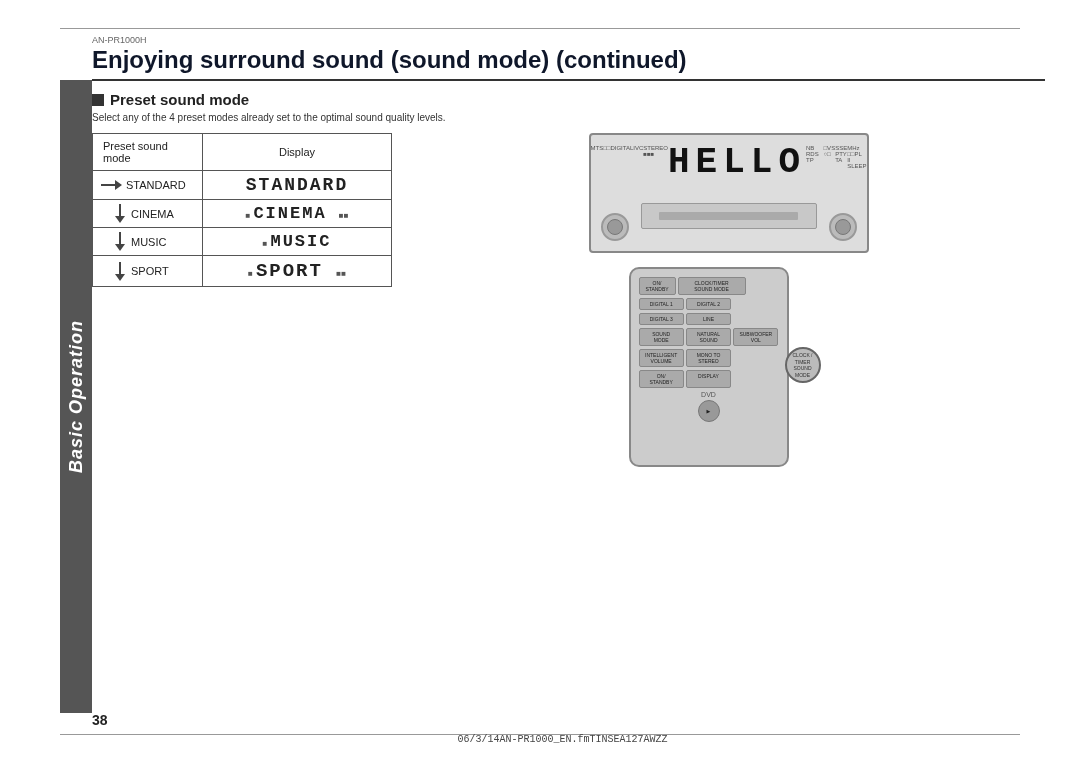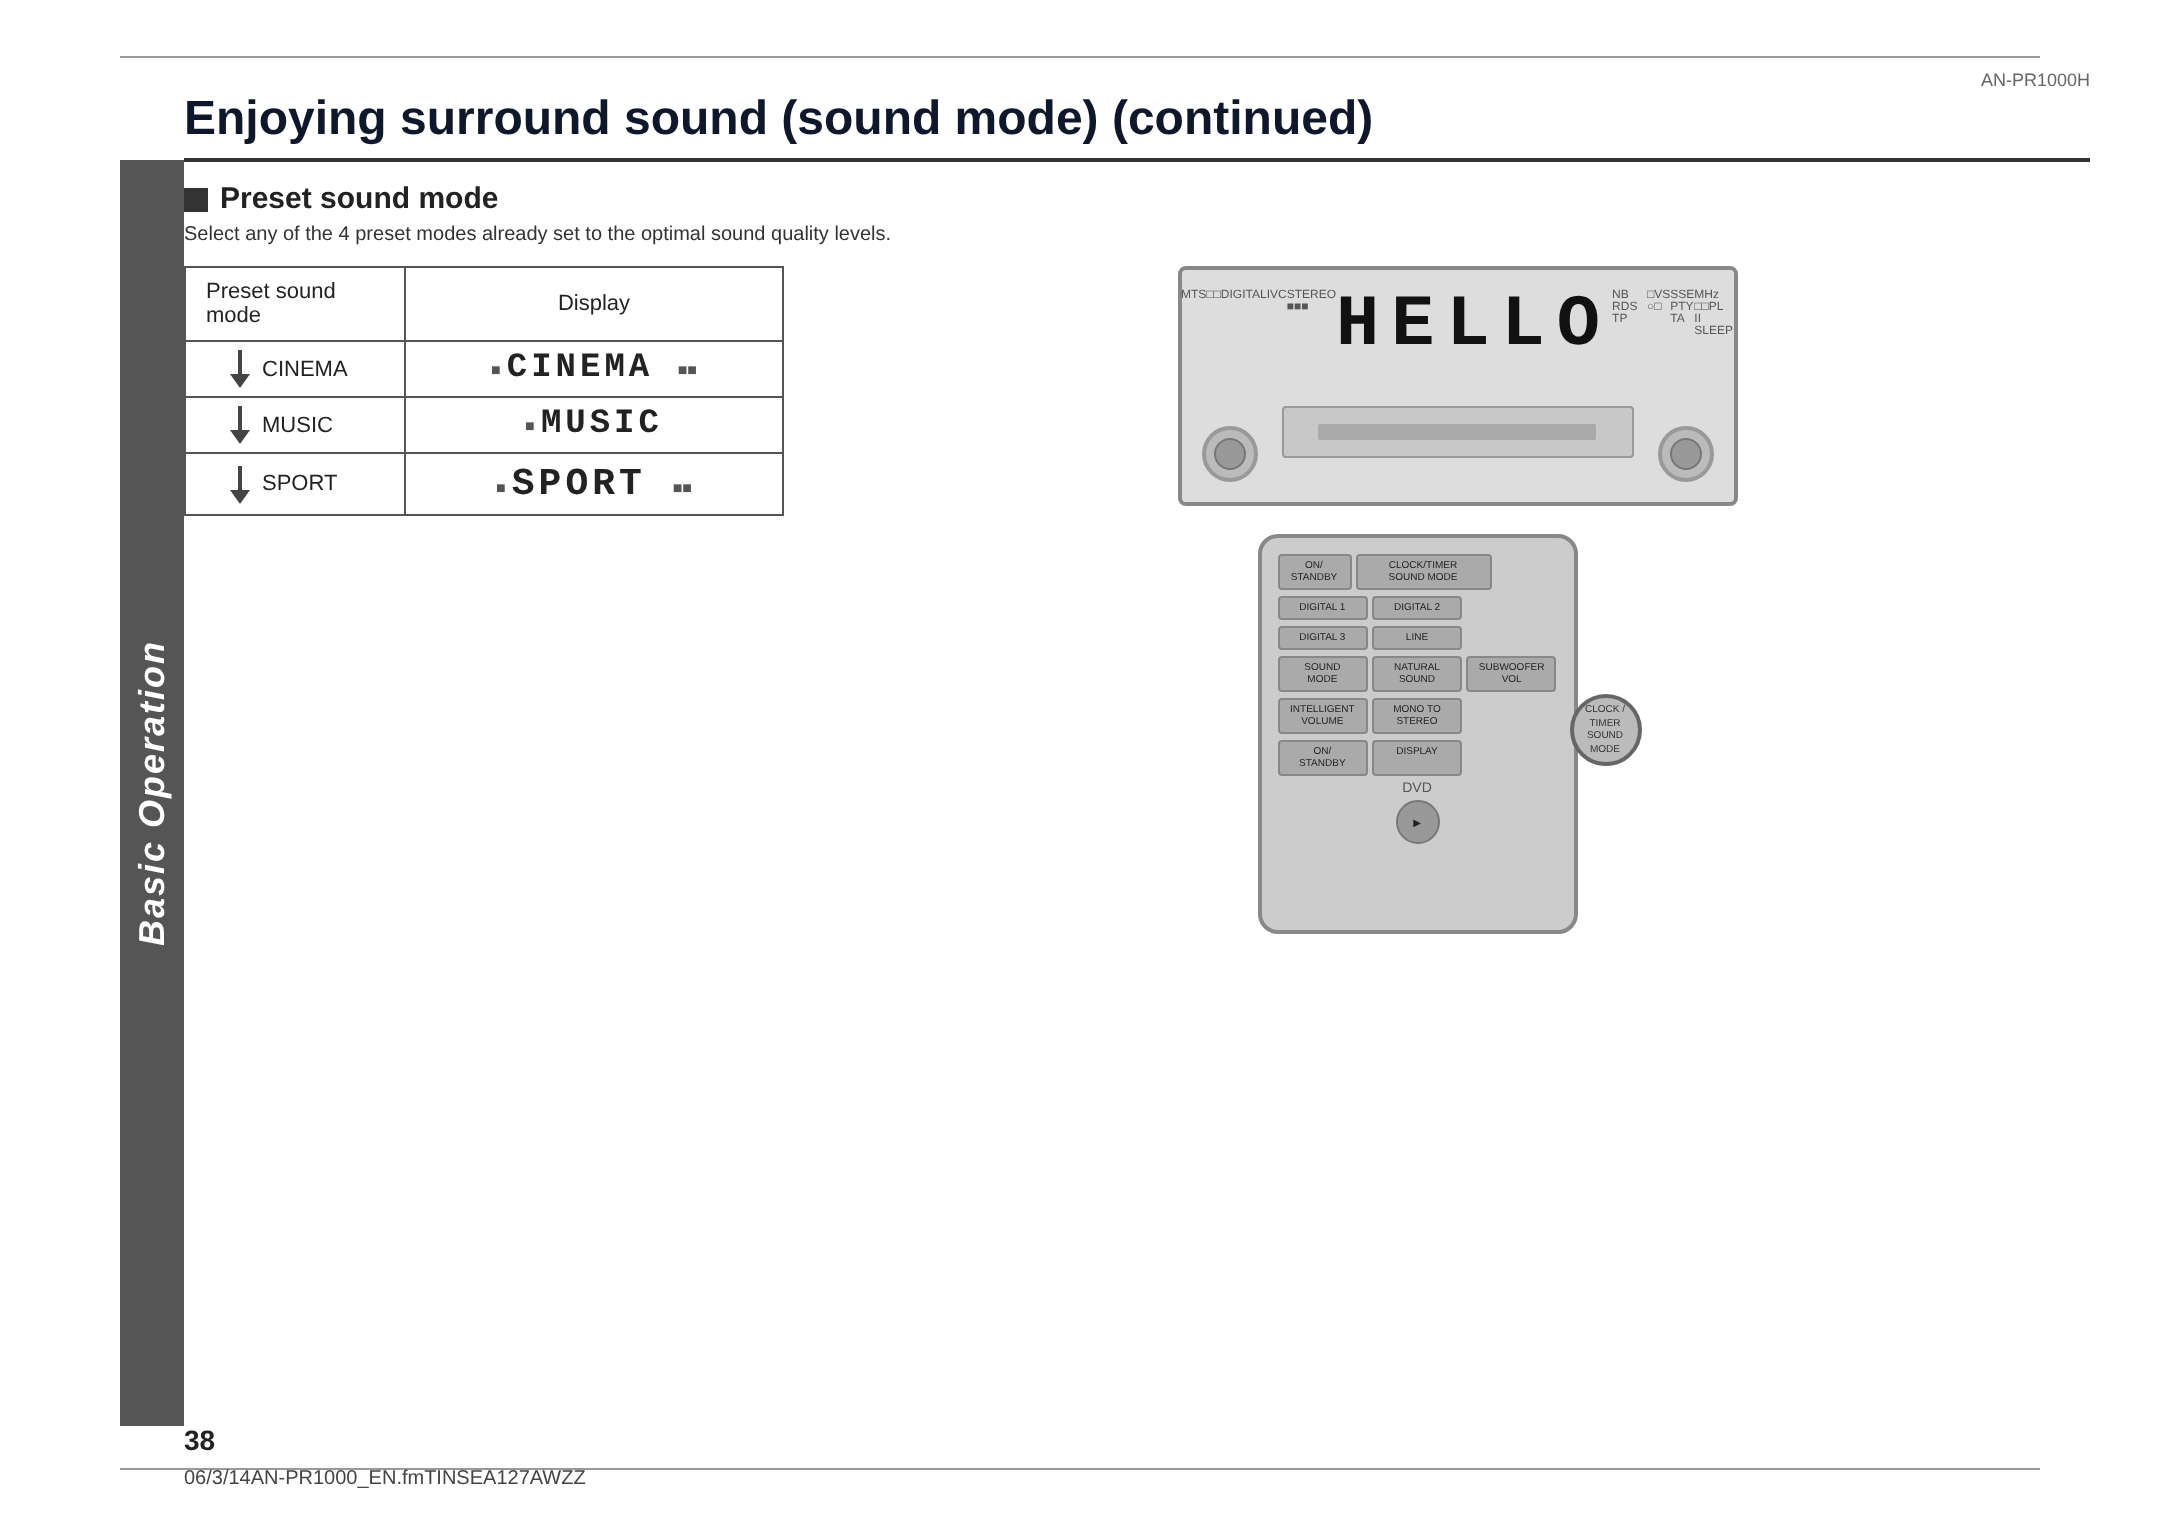--- a/index.html
+++ b/index.html
@@ -63,21 +63,20 @@
     
     .header-area {
       padding-bottom: 6px;
       border-bottom: 2px solid #333;
       margin-bottom: 8px;
     }
     .model-number {
       font-size: 9px;
       color: #666;
       margin-bottom: 2px;
-      text-align: right;
     }
     .page-title {
       font-size: 24px;
       font-weight: bold;
       color: #0f172a;
       line-height: 1.1;
     }
 
     
     .section-heading {
@@ -314,26 +313,27 @@
       bottom: 35px;
       left: 92px;
       font-size: 14px;
       font-weight: bold;
     }
 
     
     .footer {
       position: absolute;
       bottom: 18px;
-      left: 92px;
+      left: 80px;
       right: 35px;
       display: flex;
-      justify-content: flex-start;
+      justify-content: center;
       font-size: 10px;
       color: #444;
+      font-family: Liberation Mono, monospace;
     }
 
     
     .vert-connector {
       display: flex;
       align-items: center;
       justify-content: flex-start;
       padding-left: 14px;
     }
 
@@ -401,20 +401,32 @@
     <div class="left-col">
       <table class="sound-table">
         <thead>
           <tr>
             <th class="preset-col">Preset sound mode</th>
             <th class="display-col">Display</th>
           </tr>
         </thead>
         <tbody>
 
+          <tr>
+            <td class="preset-col">
+              <div class="arrow-horiz">
+                <span class="line-h"></span>
+                <span class="arrow-h-tip"></span>
+                <span style="margin-left:4px; font-size:11px;">STANDARD</span>
+              </div>
+            </td>
+            <td class="display-col">
+              <span class="lcd-text">STANDARD</span>
+            </td>
+          </tr>
 
           <tr>
             <td class="preset-col">
               <div class="vert-connector">
                 <div class="arrow-vert-wrap">
                   <div class="line-v"></div>
                   <div class="arrow-v-tip"></div>
                 </div>
                 <span style="margin-left:6px; font-size:11px;">CINEMA</span>
               </div>

